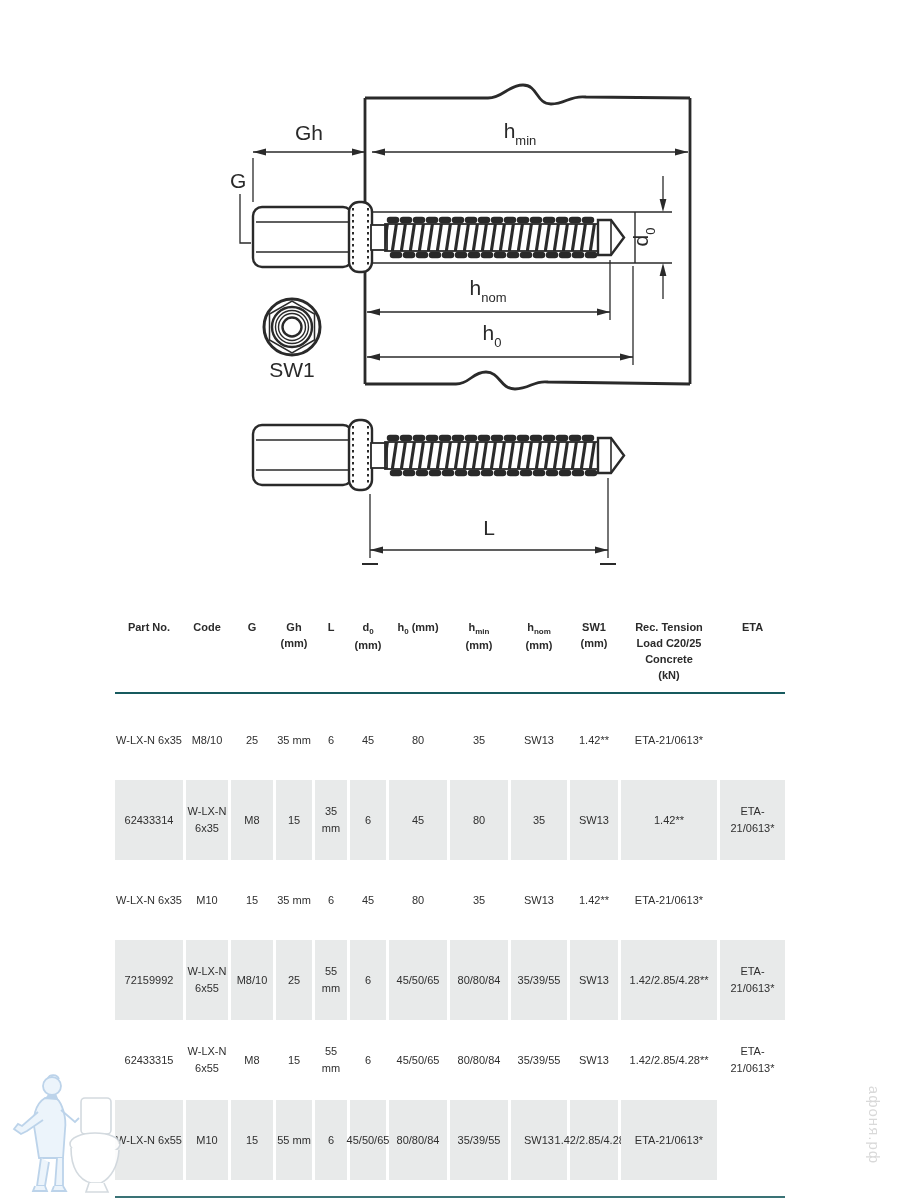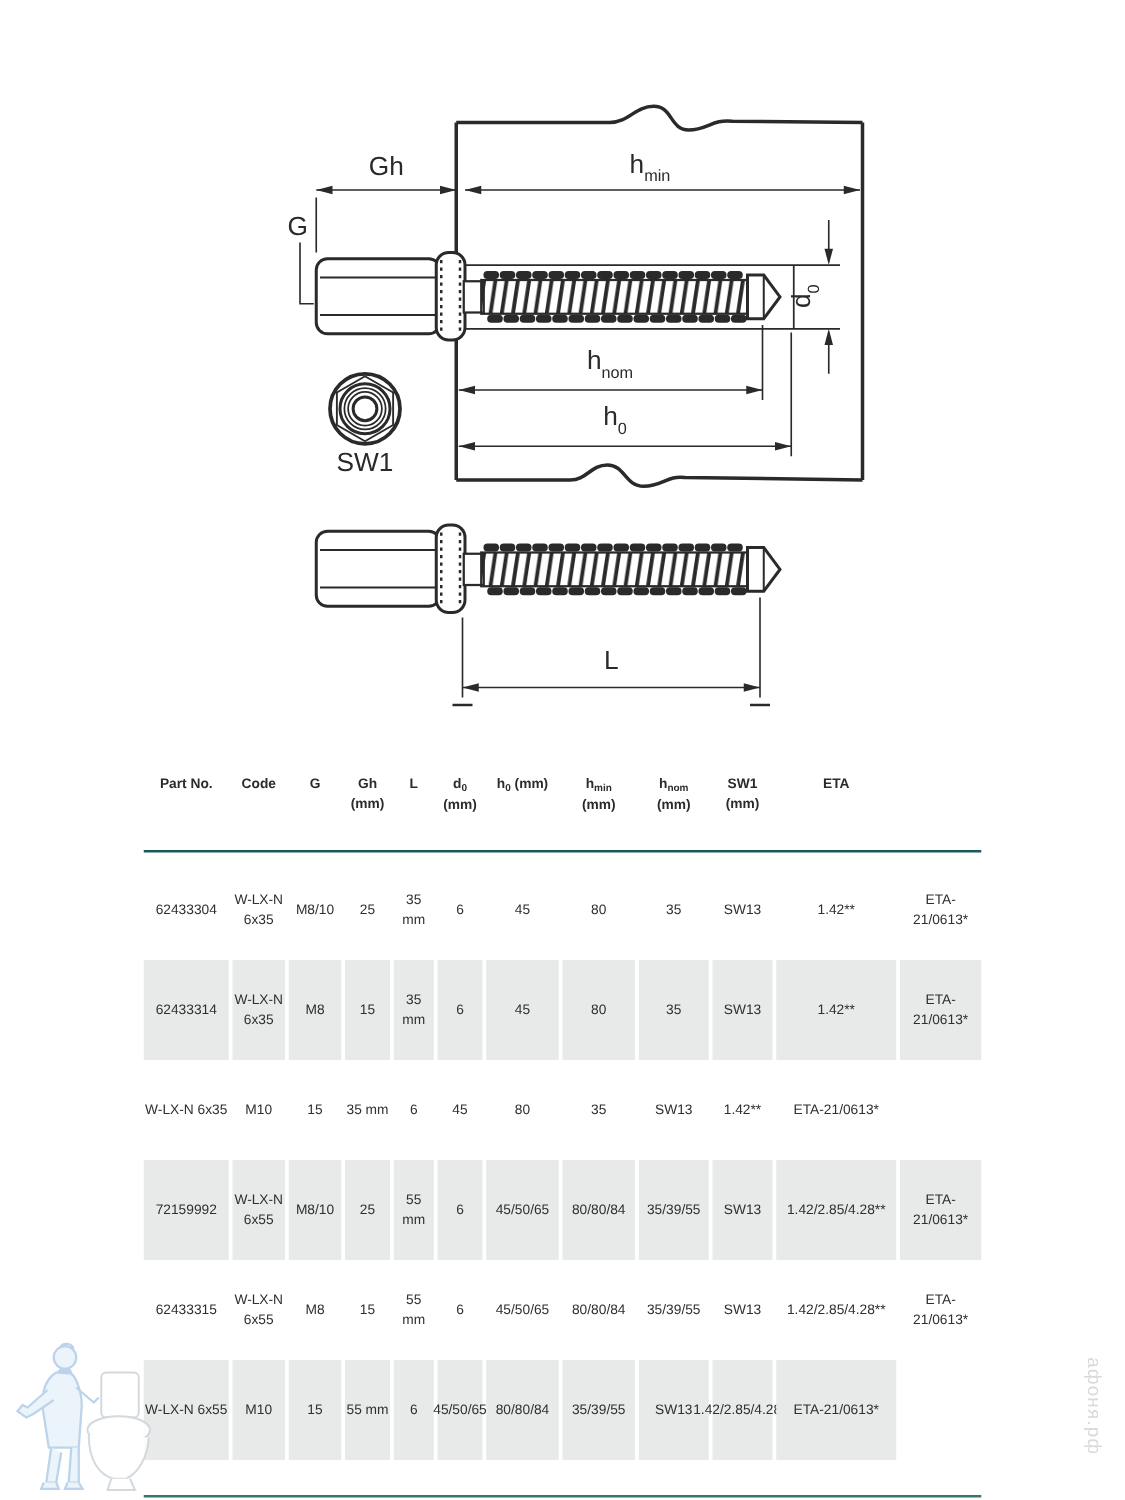--- a/index.html
+++ b/index.html
@@ -177,27 +177,30 @@
       </div>
     <div class="th">
         <span><span>h</span><sub>nom</sub></span>
         <span class="unit">(mm)</span>
       </div>
     <div class="th">
         <span>SW1</span>
         <span class="unit">(mm)</span>
       </div>
     <div class="th">
+        <span>Rec. Tension Load C20/25 Concrete</span>
+        <span class="unit">(kN)</span>
+      </div>
+    <div class="th">
         <span>ETA</span>
       </div>
   </div>
 
   <div class="tbody">
     <div class="tgrid trow">
-      <div class="td">62433304</div>
       <div class="td">W-LX-N 6x35</div>
       <div class="td">M8/10</div>
       <div class="td">25</div>
       <div class="td">35 mm</div>
       <div class="td">6</div>
       <div class="td">45</div>
       <div class="td">80</div>
       <div class="td">35</div>
       <div class="td">SW13</div>
       <div class="td">1.42**</div>

